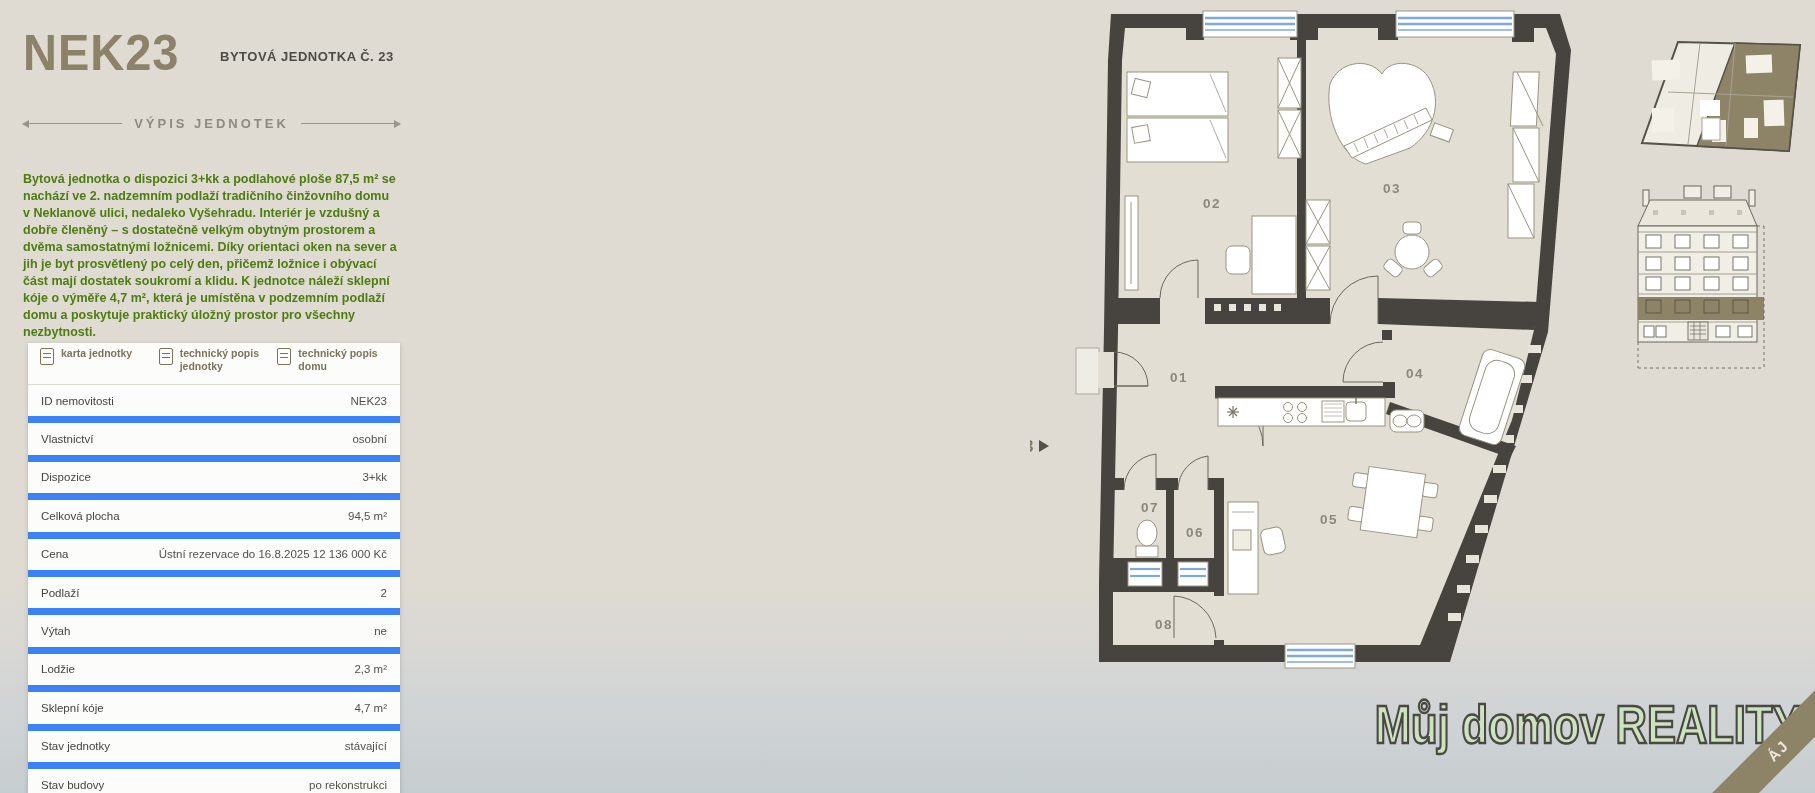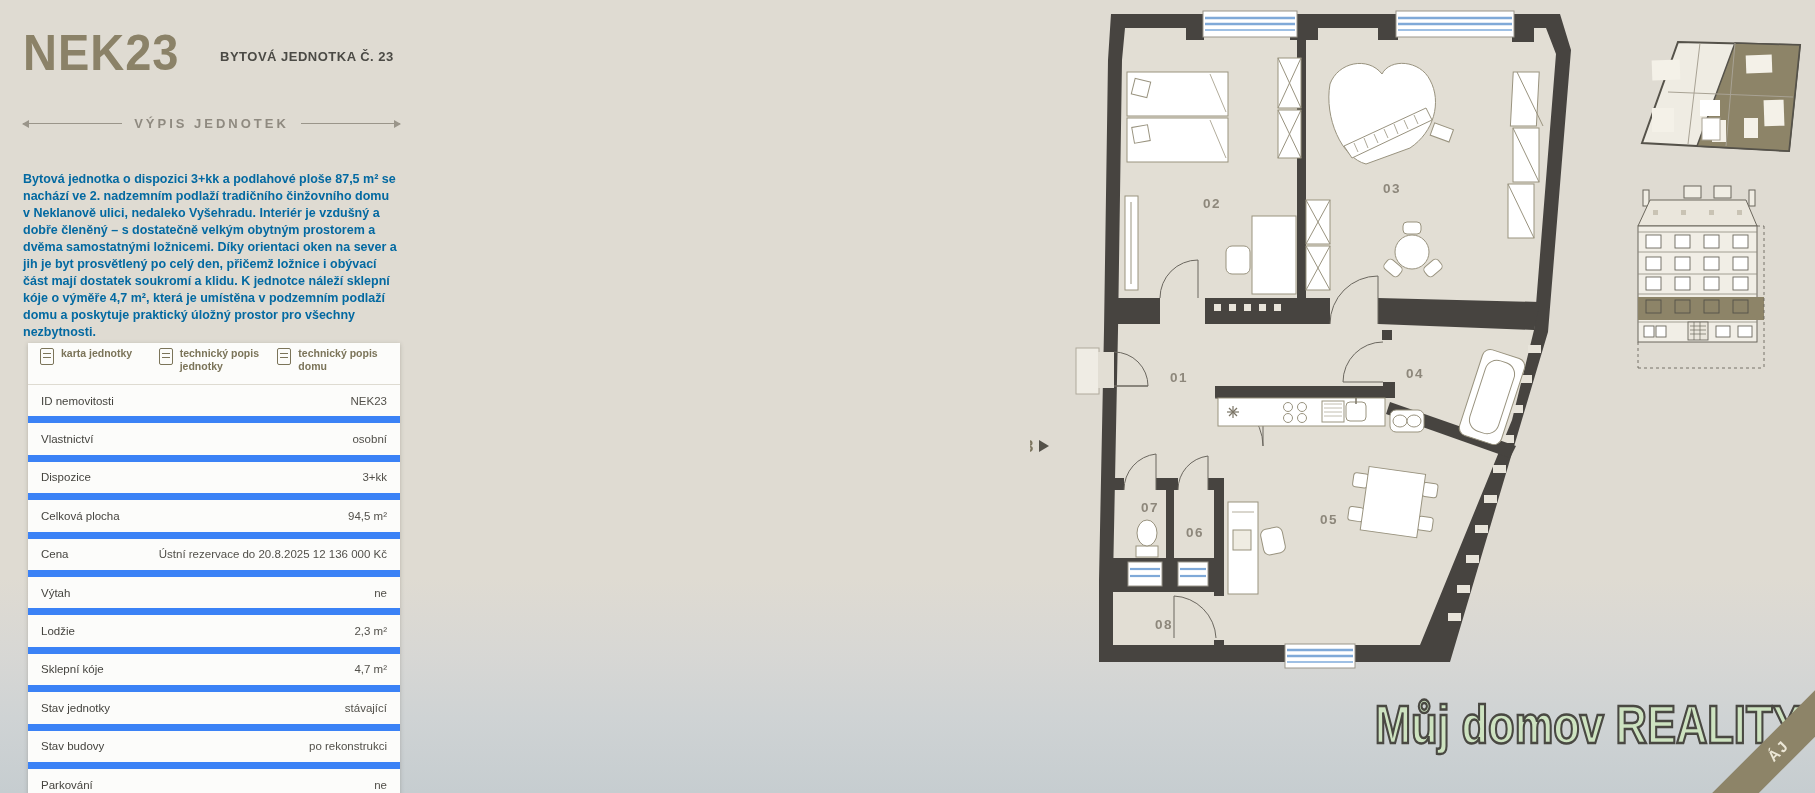--- a/index.html
+++ b/index.html
@@ -33,21 +33,21 @@
   }
   .arrow-line{flex:1;height:1px;background:#9a958a;position:relative;}
   .arrow-line.left::before,
   .arrow-line.right::after{
     content:"";position:absolute;top:-3.5px;border-top:4px solid transparent;border-bottom:4px solid transparent;
   }
   .arrow-line.left::before{left:-1px;border-right:7px solid #9a958a;}
   .arrow-line.right::after{right:-1px;border-left:7px solid #9a958a;}
   .desc{
     position:absolute;left:23px;top:171px;width:374px;
-    font-size:12.5px;line-height:17px;color:#0369a1;font-weight:bold;
+    font-size:12.5px;line-height:17px;color:#4d7c0f;font-weight:bold;
   }
   
   .card{
     position:absolute;left:28px;top:343px;width:372px;
     background:#fcfcfa;box-shadow:0 1px 4px rgba(60,55,45,.25);
   }
   .doc-row{
     display:flex;align-items:flex-start;
     padding:4px 12px 11px 12px;border-bottom:1px solid #dedbd1;gap:8px;
   }
@@ -136,21 +136,25 @@
   <div class="trow">
       <span class="lbl">Dispozice</span>
       <span class="val">3+kk</span>
     </div>
   <div class="trow">
       <span class="lbl">Celková plocha</span>
       <span class="val">94,5 m²</span>
     </div>
   <div class="trow">
       <span class="lbl">Cena</span>
-      <span class="val">Ústní rezervace do 20.8.2025 12 136 000 Kč</span>
+      <span class="val">Ústní rezervace do 16.8.2025 12 136 000 Kč</span>
+    </div>
+  <div class="trow">
+      <span class="lbl">Podlaží</span>
+      <span class="val">2</span>
     </div>
   <div class="trow">
       <span class="lbl">Výtah</span>
       <span class="val">ne</span>
     </div>
   <div class="trow">
       <span class="lbl">Lodžie</span>
       <span class="val">2,3 m²</span>
     </div>
   <div class="trow">

